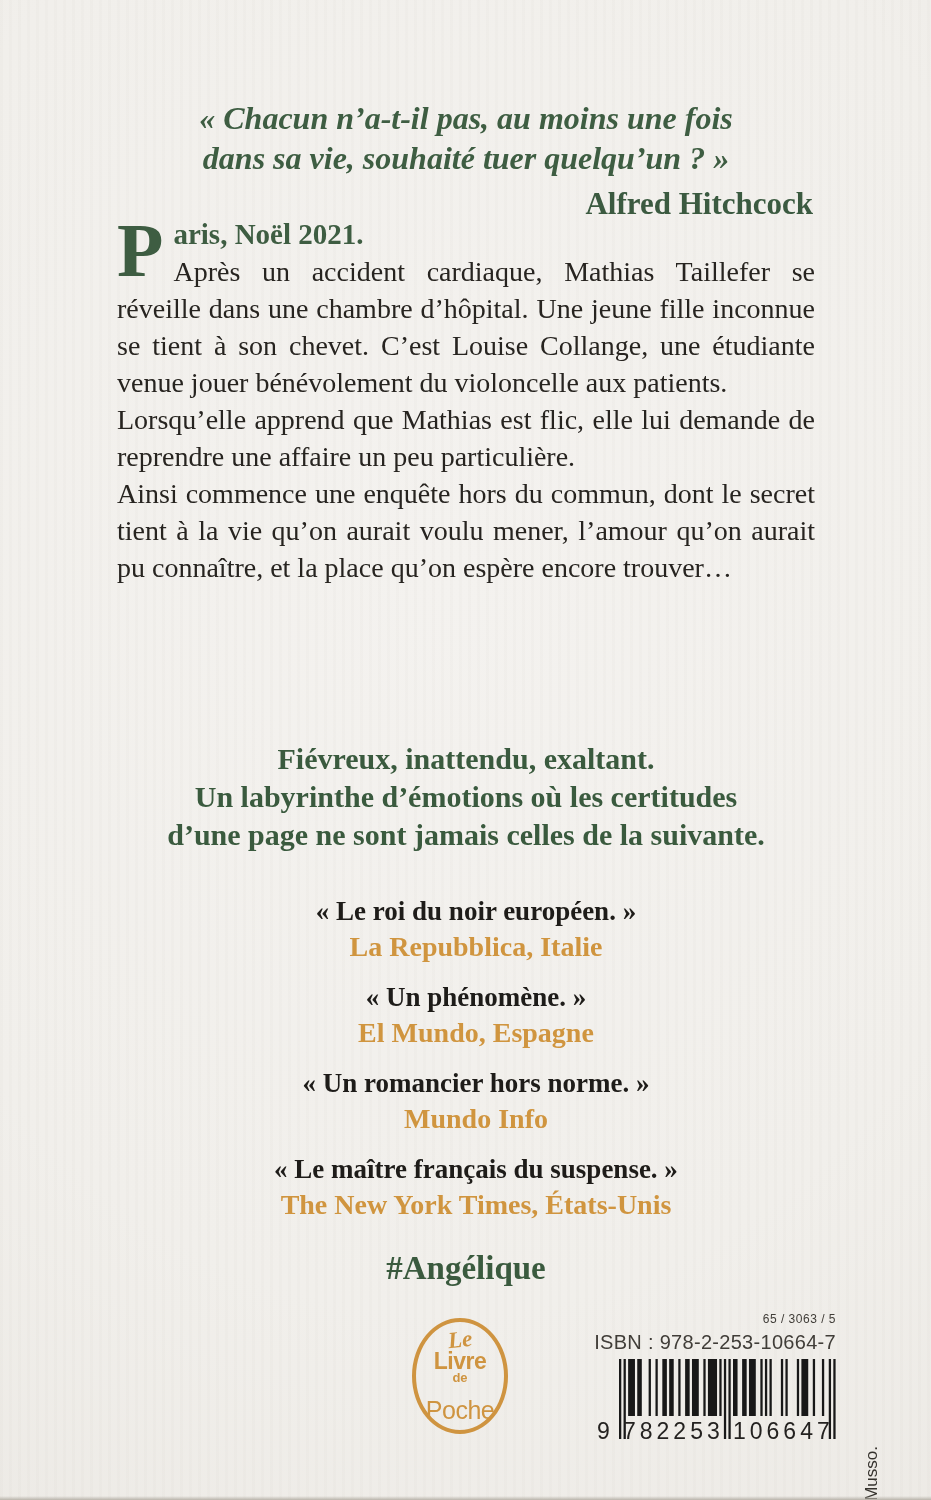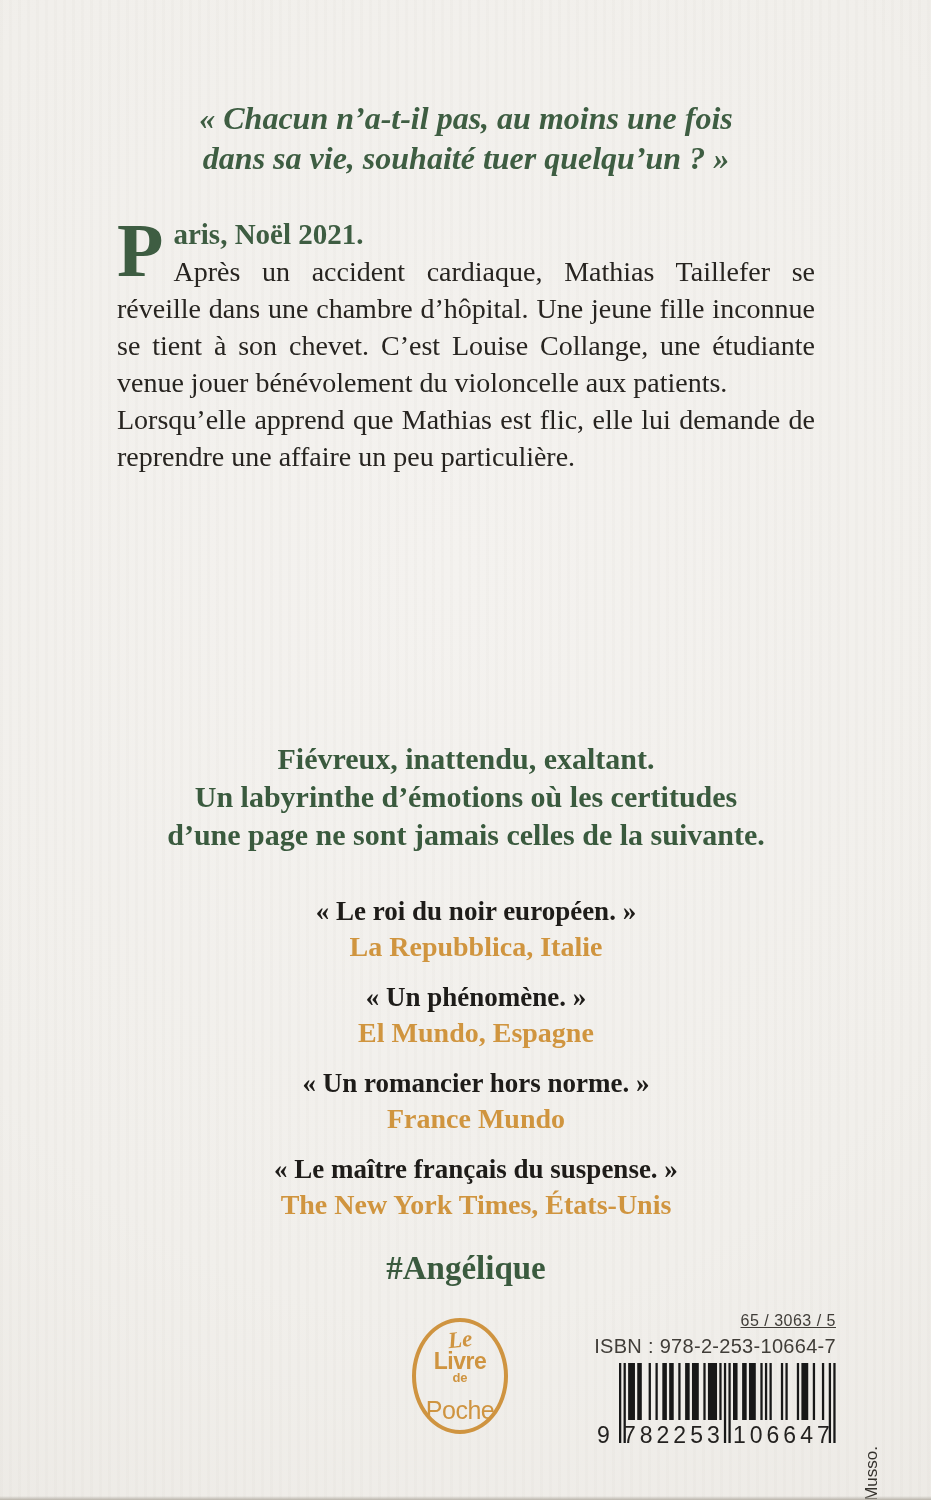--- a/index.html
+++ b/index.html
@@ -52,21 +52,21 @@
           color:#cf9440; font-family:"Liberation Sans","DejaVu Sans",sans-serif; }
   .logo-le   { font-family:"Liberation Serif",serif; font-style:italic; font-weight:bold;
                font-size:23px; line-height:18px; transform:rotate(-6deg); margin-bottom:2px; }
   .logo-livre{ font-size:23px; line-height:21px; font-weight:bold; letter-spacing:-.5px; }
   .logo-de   { font-size:13px; line-height:11px; font-weight:bold; }
   .logo-poche{ font-size:25px; line-height:23px; font-weight:normal; letter-spacing:-.5px;margin-top:16px; }
 
   
   .imprint { position:absolute; right:95px; top:1312px; width:280px; text-align:right;
              font-family:"Liberation Sans","DejaVu Sans",sans-serif; color:#403d38; }
-  .edition-code { font-size:16px; letter-spacing:.5px;text-decoration:underline; }
+  .edition-code { font-size:12px; letter-spacing:.5px; }
   .isbn { font-size:20px; letter-spacing:.3px; margin-top:5px; }
   .barcode-wrap { position:relative; width:217px; height:92px; margin:5px 0 0 auto; }
   .barcode-bars { position:absolute; left:0; top:0; }
   .bc-digit { position:absolute; font-size:23px; color:#242220; top:59px;
               font-family:"Liberation Sans","DejaVu Sans",sans-serif; }
   .bc-left { left:-22px; }
   .bc-g1 { left:4px;  width:100px; text-align:center; letter-spacing:4px; }
   .bc-g2 { left:114px; width:100px; text-align:center; letter-spacing:4px; }
 
   
@@ -76,48 +76,50 @@
              font-size:17px; line-height:21px; color:#35322d; white-space:nowrap; text-align:left; }
 </style>
 </head>
 <body>
 
 <div class="page">
 
   <div class="epigraph">
     <div class="epigraph-line">« Chacun n’a-t-il pas, au moins une fois</div>
     <div class="epigraph-line">dans sa vie, souhaité tuer quelqu’un ? »</div>
+    <div class="epigraph-attribution">Alfred Hitchcock</div>
   </div>
 
   <div class="synopsis">
     <p>
       <span class="dropcap">P</span><span class="opening">aris, Noël 2021.</span><br>
       <span>Après un accident cardiaque, Mathias Taillefer se réveille dans une chambre d’hôpital. Une jeune fille inconnue se tient à son chevet. C’est Louise Collange, une étudiante venue jouer bénévolement du violoncelle aux patients.</span>
     </p>
     <p>Lorsqu’elle apprend que Mathias est flic, elle lui demande de reprendre une affaire un peu particulière.</p>
+    <p>Ainsi commence une enquête hors du commun, dont le secret tient à la vie qu’on aurait voulu mener, l’amour qu’on aurait pu connaître, et la place qu’on espère encore trouver…</p>
   </div>
 
   <div class="tagline">
     <div>Fiévreux, inattendu, exaltant.</div>
     <div>Un labyrinthe d’émotions où les certitudes</div>
     <div>d’une page ne sont jamais celles de la suivante.</div>
   </div>
 
   <div class="press">
     <div class="press-quote">
       <div class="press-quote-text">« Le roi du noir européen. »</div>
       <div class="press-source"><span class="src-name">La Repubblica</span><span>, Italie</span></div>
     </div>
     <div class="press-quote">
       <div class="press-quote-text">« Un phénomène. »</div>
       <div class="press-source"><span class="src-name">El Mundo</span><span>, Espagne</span></div>
     </div>
     <div class="press-quote">
       <div class="press-quote-text">« Un romancier hors norme. »</div>
-      <div class="press-source"><span class="src-name"></span><span>France Mundo</span></div>
+      <div class="press-source"><span class="src-name"></span><span>Mundo Info</span></div>
     </div>
     <div class="press-quote">
       <div class="press-quote-text">« Le maître français du suspense. »</div>
       <div class="press-source"><span class="src-name">The New York Times</span><span>, États-Unis</span></div>
     </div>
   </div>
 
   <div class="hashtag-line">#Angélique</div>
 
   <div class="logo">

